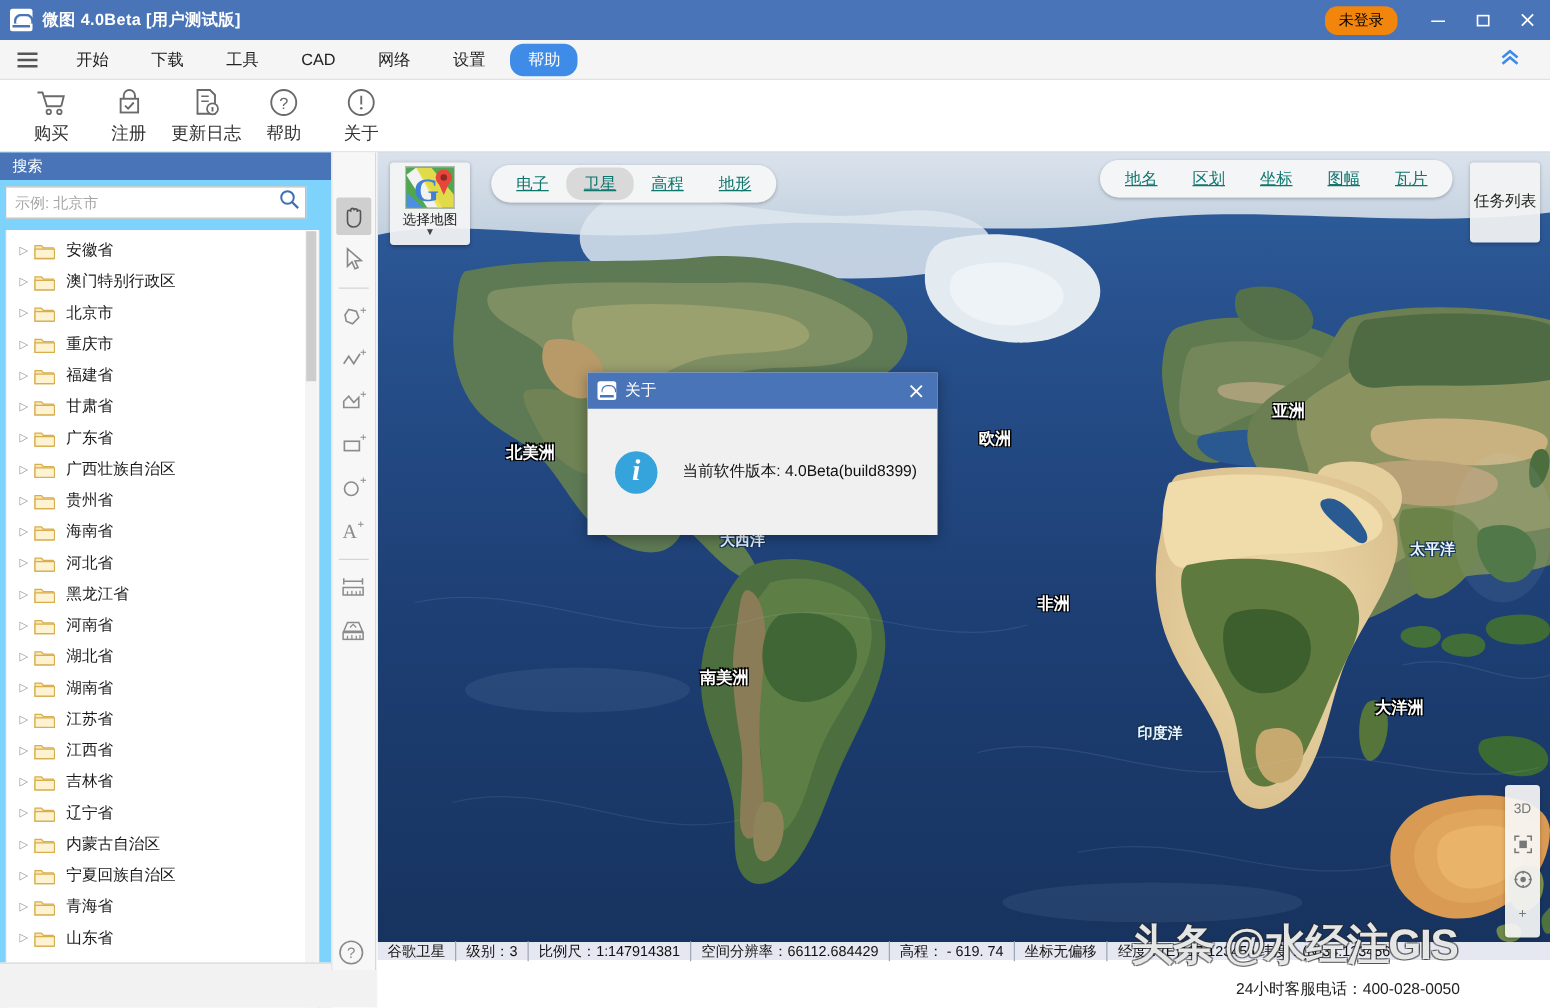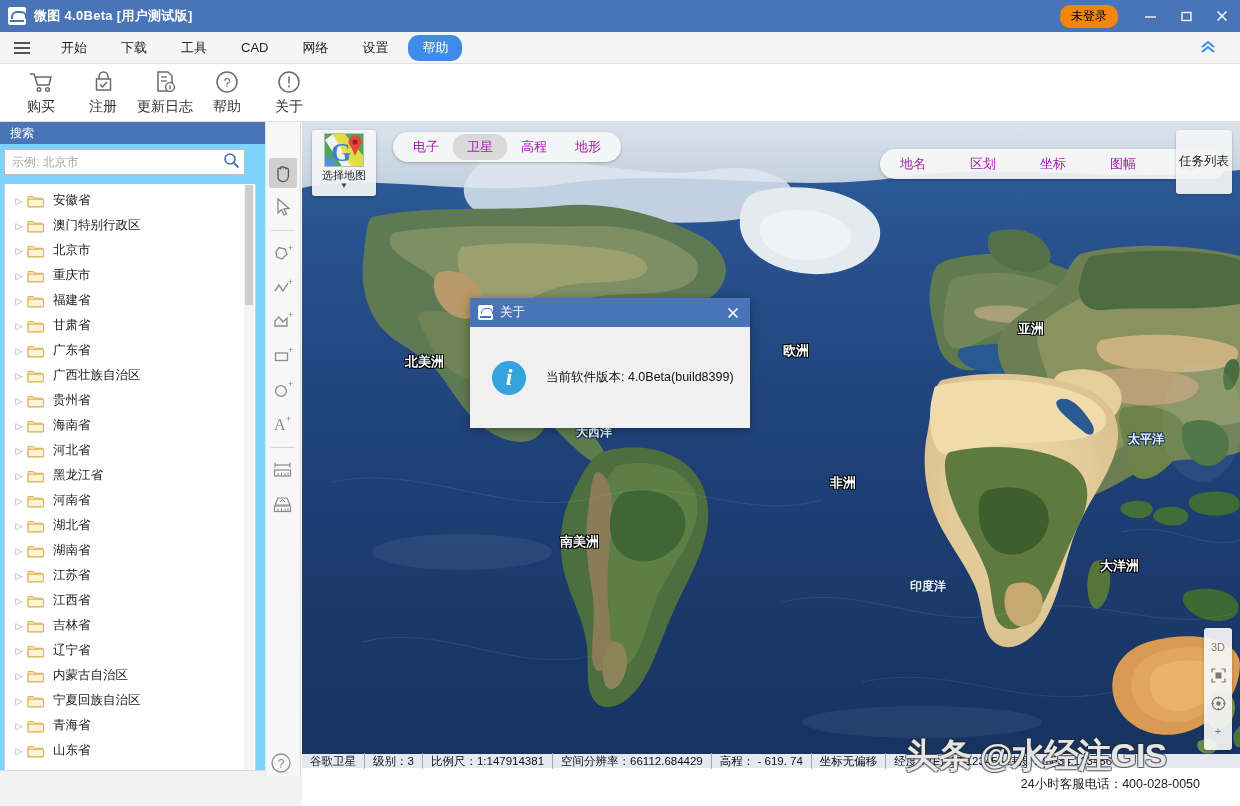--- a/index.html
+++ b/index.html
@@ -118,21 +118,21 @@
 
   
   .map { position:absolute; left:302px; top:122px; width:938px; height:632px; overflow:hidden; }
   .map-canvas { position:absolute; inset:0; }
 
   .mapbtn-group {
     position:absolute; background:rgba(246,246,246,.93); border-radius:15px;
     height:30px; display:flex; align-items:center; padding:0 6px;
     box-shadow:0 1px 3px rgba(0,0,0,.25);
   }
-  .mapbtn { font-size:13px; color:#a21caf; padding:4px 14px; border-radius:12px; }
+  .mapbtn { font-size:13px; color:#0f766e; padding:4px 14px; border-radius:12px;text-decoration:underline; }
   .mapbtn.active { background:#D9D9D9; }
 
   .mapsrc {
     position:absolute; left:10px; top:8px; width:64px; height:66px;
     background:rgba(244,244,244,.93); border-radius:3px;
     display:flex; flex-direction:column; align-items:center; padding-top:3px;
     box-shadow:0 1px 3px rgba(0,0,0,.3);
   }
   .mapsrc .glogo { width:40px; height:34px; border:1px solid #bbb; position:relative; overflow:hidden; background:#4f9e4f; }
   .mapsrc .lbl { font-size:11px; color:#222; margin-top:1px; }
@@ -186,22 +186,22 @@
   .statusbar {
     position:absolute; left:302px; top:754px; width:938px; height:14px;
     background:rgba(226,230,238,.9); display:flex; align-items:center;
     font-size:11.5px; color:#111;
   }
   .st-cell { padding:0 8px; border-right:1px solid #9FA8B8; height:16px; display:flex; align-items:center; white-space:nowrap; }
   .st-cell:last-child { border-right:none; }
 
   .footer {
     position:absolute; left:302px; top:776px; width:938px; height:30px;
-    background:#fff; display:flex; align-items:flex-start; justify-content:flex-end;
-    padding-right:40px; font-size:12.5px; color:#222;
+    background:#fff; display:flex; align-items:center; justify-content:flex-end;
+    padding-right:72px; font-size:12.5px; color:#222;
   }
   .bottom-left-fill { position:absolute; left:0; top:776px; width:302px; height:30px; background:#F2F2F2; }
 
   .watermark {
     position:absolute; left:905px; top:733px; width:330px; height:46px;
     display:flex; align-items:center; font-size:34px; font-weight:bold;
     color:rgba(255,255,255,.88);
     text-shadow:-1px -1px 0 rgba(40,40,40,.55),1px -1px 0 rgba(40,40,40,.55),
                 -1px 1px 0 rgba(40,40,40,.55),1px 1px 0 rgba(40,40,40,.55);
     letter-spacing:-1px; pointer-events:none; white-space:nowrap;
@@ -816,21 +816,21 @@
       <div class="caret">▼</div>
     </div>
 
     <div class="mapbtn-group" style="left:91px; top:10px;">
       <div class="mapbtn">电子</div>
       <div class="mapbtn active">卫星</div>
       <div class="mapbtn">高程</div>
       <div class="mapbtn">地形</div>
     </div>
 
-    <div class="mapbtn-group" style="left:578px; top:27px;gap:16px;">
+    <div class="mapbtn-group" style="left:578px; top:6px;">
       <div class="mapbtn">地名</div>
       <div class="mapbtn">区划</div>
       <div class="mapbtn">坐标</div>
       <div class="mapbtn">图幅</div>
       <div class="mapbtn">瓦片</div>
     </div>
 
     <div class="tasklist">任务列表</div>
 
     <div id="geo-layer">

